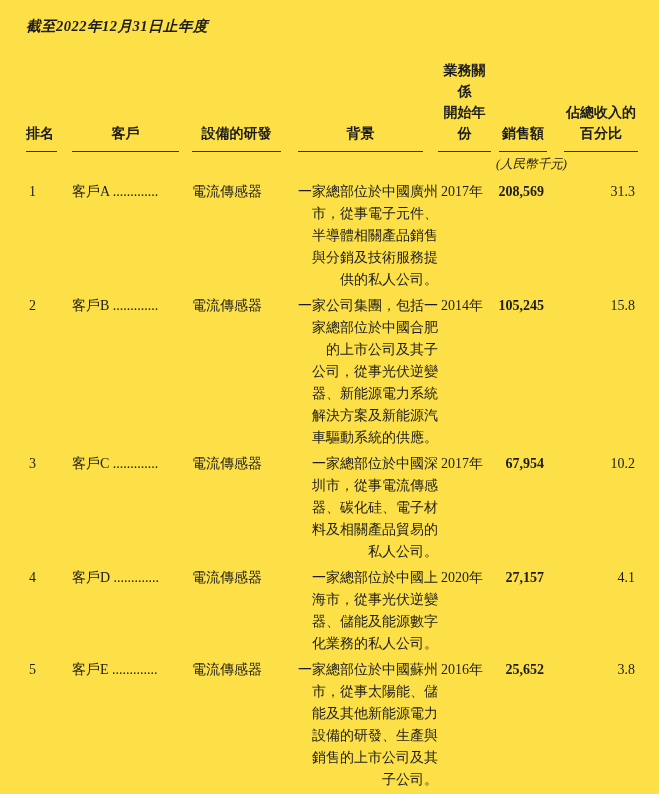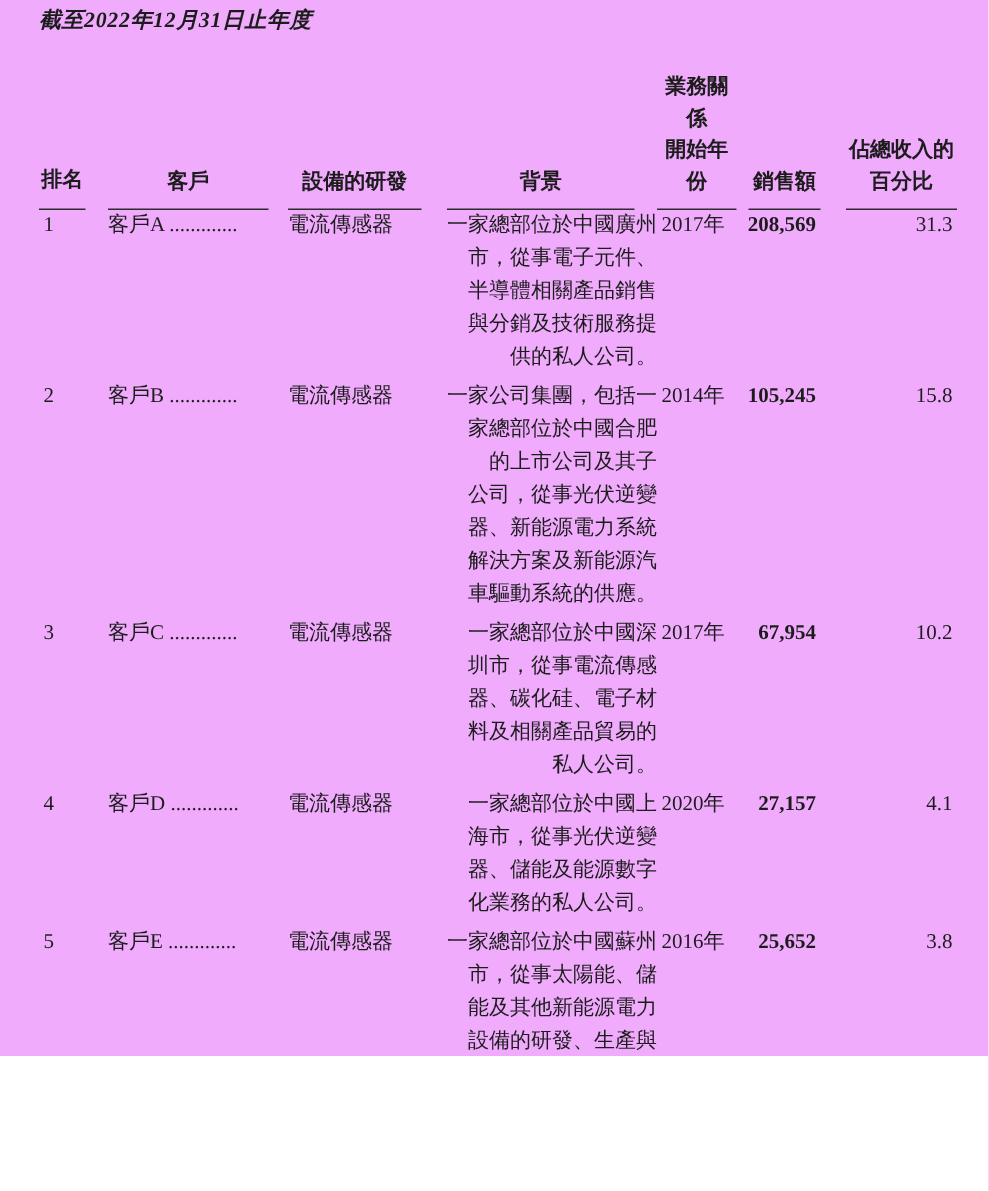--- a/index.html
+++ b/index.html
@@ -3,28 +3,28 @@
 <meta charset="utf-8">
 <style>
   html, body {
     margin: 0;
     padding: 0;
     background: #ffffff;
   }
   .page {
     position: relative;
     width: 659px;
-    height: 704px;
-    background: #f0abfc;
+    height: 794px;
+    background: #fde047;
     color: #1c1c1c;
     font-family: "Liberation Serif", "DejaVu Serif", serif;
     font-size: 14px;
     overflow: hidden;
     box-sizing: border-box;
-    padding: 4px 21px 0 26px;
+    padding: 16px 21px 0 26px;
   }
   .doc-title {
     font-weight: bold;
     font-style: italic;
     font-size: 14.5px;
     letter-spacing: 0.5px;
     line-height: 20px;
   }
   table.cust-table {
     border-collapse: collapse;
@@ -40,21 +40,21 @@
   }
   th { vertical-align: bottom; }
   .thi {
     font-weight: bold;
     line-height: 21px;
     padding-bottom: 7px;
     border-bottom: 1.5px solid #2c2c2c;
     white-space: pre-line;
     text-align: center;
   }
-  .thi-rank  { margin-right: 15px; text-align: center; font-family: Liberation Mono, monospace; }
+  .thi-rank  { margin-right: 15px; text-align: left; }
   .thi-cust  { margin-right: 13px; text-align: center; }
   .thi-prod  { margin-right: 15px; }
   .thi-bg    { margin-left: 2px; margin-right: 15px; }
   .thi-year  { margin-right: 5px; }
   .thi-sales { margin-left: 3px; margin-right: 2px; }
   .thi-pct   { margin-left: 15px; text-align: center; }
 
   tr.unit-row td { padding: 4px 0 8px; }
   .c-unit {
     font-style: italic;
@@ -129,20 +129,25 @@
             <div class="thi thi-sales">銷售額</div>
           </th>
         <th>
             <div class="thi thi-pct">佔總收入的
 百分比</div>
           </th>
       </tr>
     </thead>
 
     <tbody>
+      <tr class="unit-row">
+        <td colspan="5"></td>
+        <td class="c-unit">(人民幣千元)</td>
+        <td></td>
+      </tr>
 
       <tr class="data-row">
         <td class="c-rank">1</td>
         <td class="c-cust">客戶A .............</td>
         <td class="c-prod">電流傳感器</td>
         <td class="c-bg">一家總部位於中國廣州
 市，從事電子元件、
 半導體相關產品銷售
 與分銷及技術服務提
 供的私人公司。</td>

